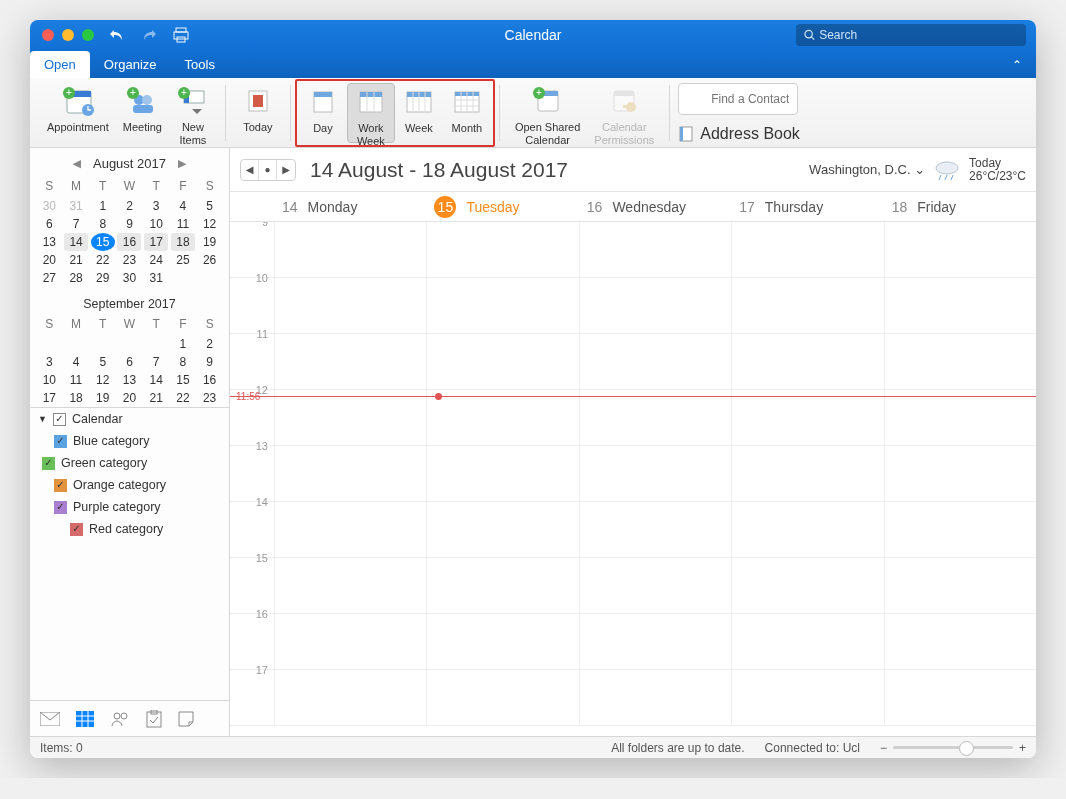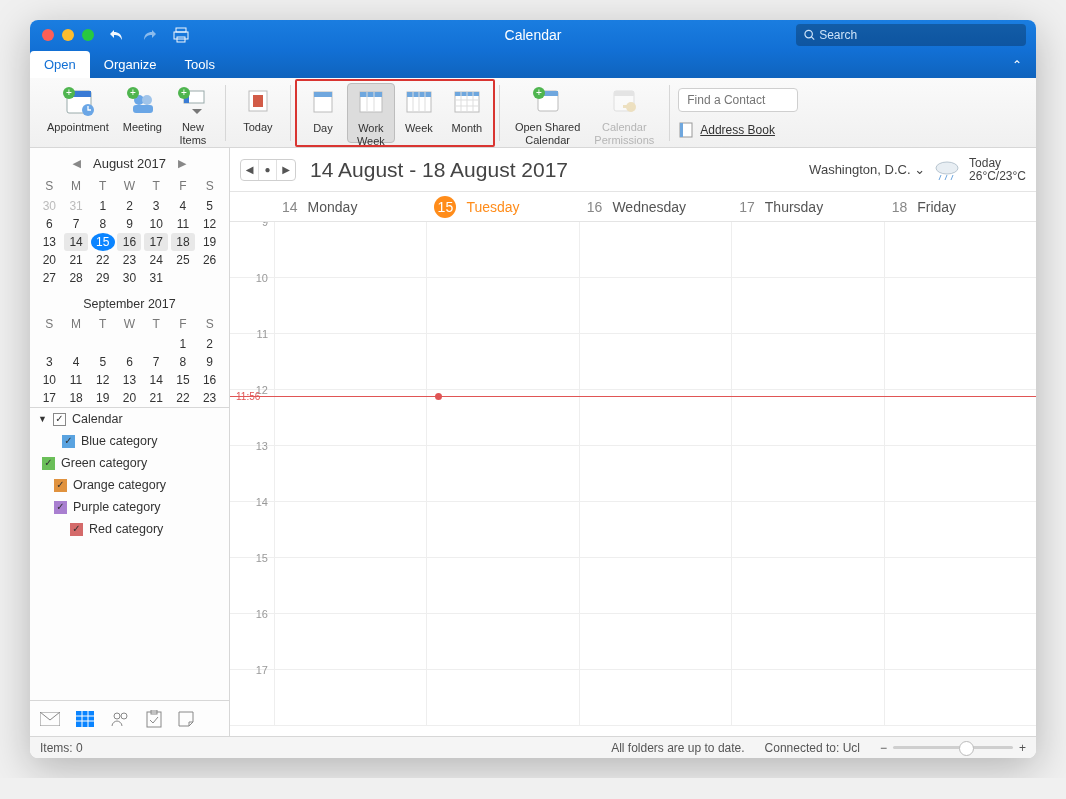--- a/index.html
+++ b/index.html
@@ -18,22 +18,22 @@
 .tab{padding:6px 14px 6px;border-top-left-radius:4px;border-top-right-radius:4px;cursor:pointer;}
 .tab.active{background:#fff;color:#1270d5;}
 .tabbar .chev{margin-left:auto;margin-right:14px;font-size:12px;padding-bottom:6px;}
 .ribbon{background:linear-gradient(#fafafa,#f0f0f0);border-bottom:1px solid #d7d7d7;height:70px;display:flex;align-items:center;padding:0 6px;font-size:11px;color:#333;}
 .rgroup{display:flex;gap:0;align-items:flex-start;height:100%;padding:4px 4px 0;}
 .rbtn{display:flex;flex-direction:column;align-items:center;justify-content:flex-start;padding:2px 6px;min-width:48px;cursor:pointer;text-align:center;line-height:13px;height:60px;border:1px solid transparent;border-radius:4px;}
 .rbtn.sel{background:#dcdcdc;border-color:#bdbdbd;}
 .rbtn .ico{width:34px;height:32px;margin-bottom:4px;}
 .vsep{width:1px;height:56px;background:#d7d7d7;margin:6px 4px;}
 .hlbox{border:2px solid #d93531;border-radius:2px;padding:2px;display:flex;}
-.contact-input{border:1px solid #cfcfcf;border-radius:4px;height:24px;width:120px;padding:0 8px;font-size:12px;color:#888;margin-bottom:6px;}
-.addr{display:flex;align-items:center;font-size:12px;color:#333;gap:6px;text-decoration:underline;}
+.contact-input{border:1px solid #cfcfcf;border-radius:4px;height:32px;width:120px;padding:0 8px;font-size:12px;color:#888;margin-bottom:6px;text-align:right;}
+.addr{display:flex;align-items:center;font-size:16px;color:#333;gap:6px;}
 .disabled{color:#b5b5b5;}
 .body{flex:1;display:flex;min-height:0;}
 .sidebar{width:200px;border-right:1px solid #d7d7d7;display:flex;flex-direction:column;background:#fdfdfd;}
 .cal-nav{display:flex;align-items:center;justify-content:center;gap:6px;padding:8px 4px;font-size:13px;color:#333;}
 .cal-nav .arr{color:#888;cursor:pointer;padding:0 6px;font-size:11px;}
 .minical{padding:0 6px;font-size:12px;color:#333;}
 .mc-head,.mc-row{display:grid;grid-template-columns:repeat(7,1fr);text-align:center;}
 .mc-head{color:#777;margin-bottom:4px;}
 .mc-row div{padding:2px 0;width:24px;margin:0 auto;border-radius:50%;}
 .mc-row .dim{color:#bbb;}
@@ -379,21 +379,21 @@
           </div>
         </div>
 
       <div class="cal-list">
         <div class="row">
           <span class="tri">▼</span>
           <span class="ckbox checked"></span>
           <span>Calendar</span>
         </div>
         <div id="cats">
-            <div class="row" style="padding-left:32px">
+            <div class="row" style="padding-left:24px">
               <span class="ckbox checked" style="background:#5aa3e0;border-color:#5aa3e0;color:#333"></span>
               <span>Blue category</span>
             </div>
             <div class="row" style="padding-left:12px">
               <span class="ckbox checked" style="background:#6bbf59;border-color:#6bbf59;color:#333"></span>
               <span>Green category</span>
             </div>
             <div class="row" style="padding-left:24px">
               <span class="ckbox checked" style="background:#e0923e;border-color:#e0923e;color:#333"></span>
               <span>Orange category</span>

